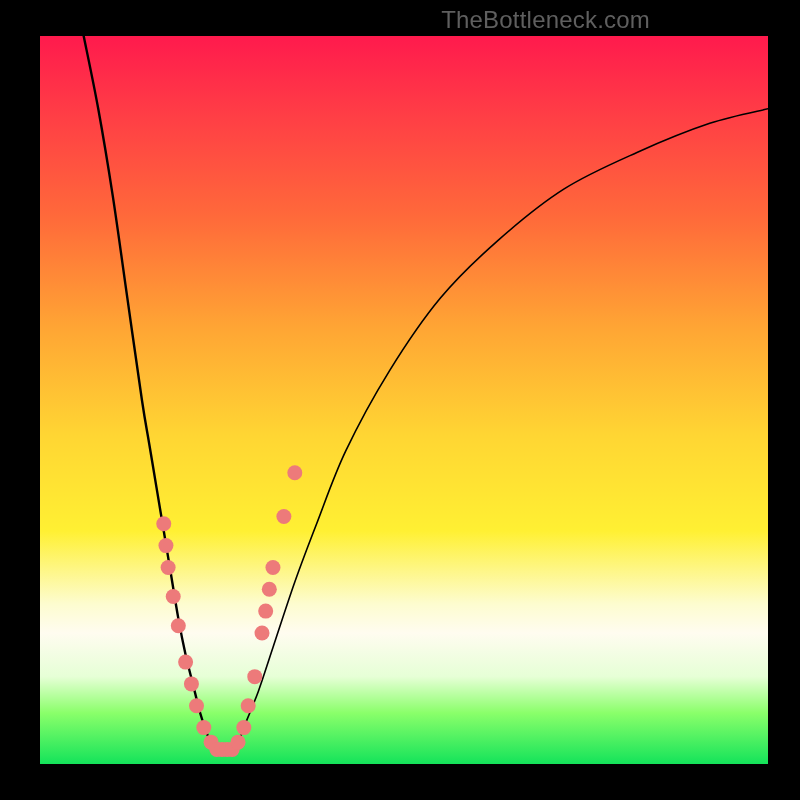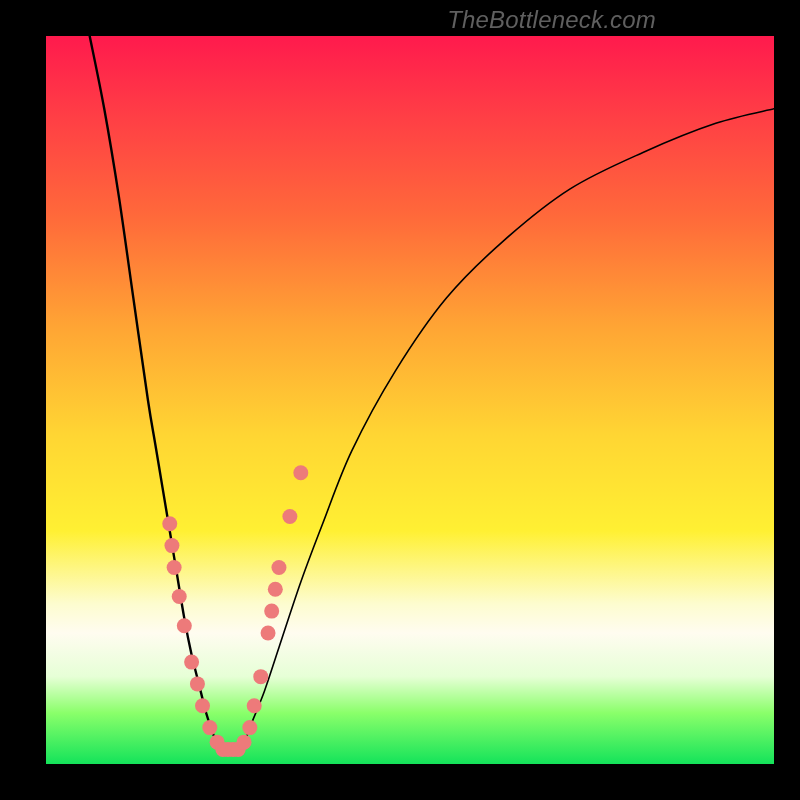--- a/index.html
+++ b/index.html
@@ -7,25 +7,24 @@
     padding: 0;
     width: 800px;
     height: 800px;
     overflow: hidden;
     background: #000;
     font-family: Arial, Helvetica, sans-serif;
   }
   .frame {
     position: absolute;
     top: 0;
-    left: 10px;
+    left: 4px;
     width: 660px;
     height: 800px;
     background: #000;
-    font-style: italic;
   }
   .plot-area {
     position: absolute;
     top: 36px;
     left: 36px;
     width: 728px;
     height: 728px;
     background: linear-gradient(to bottom,
       #ff1a4d 0%,
       #ff3b46 10%,

